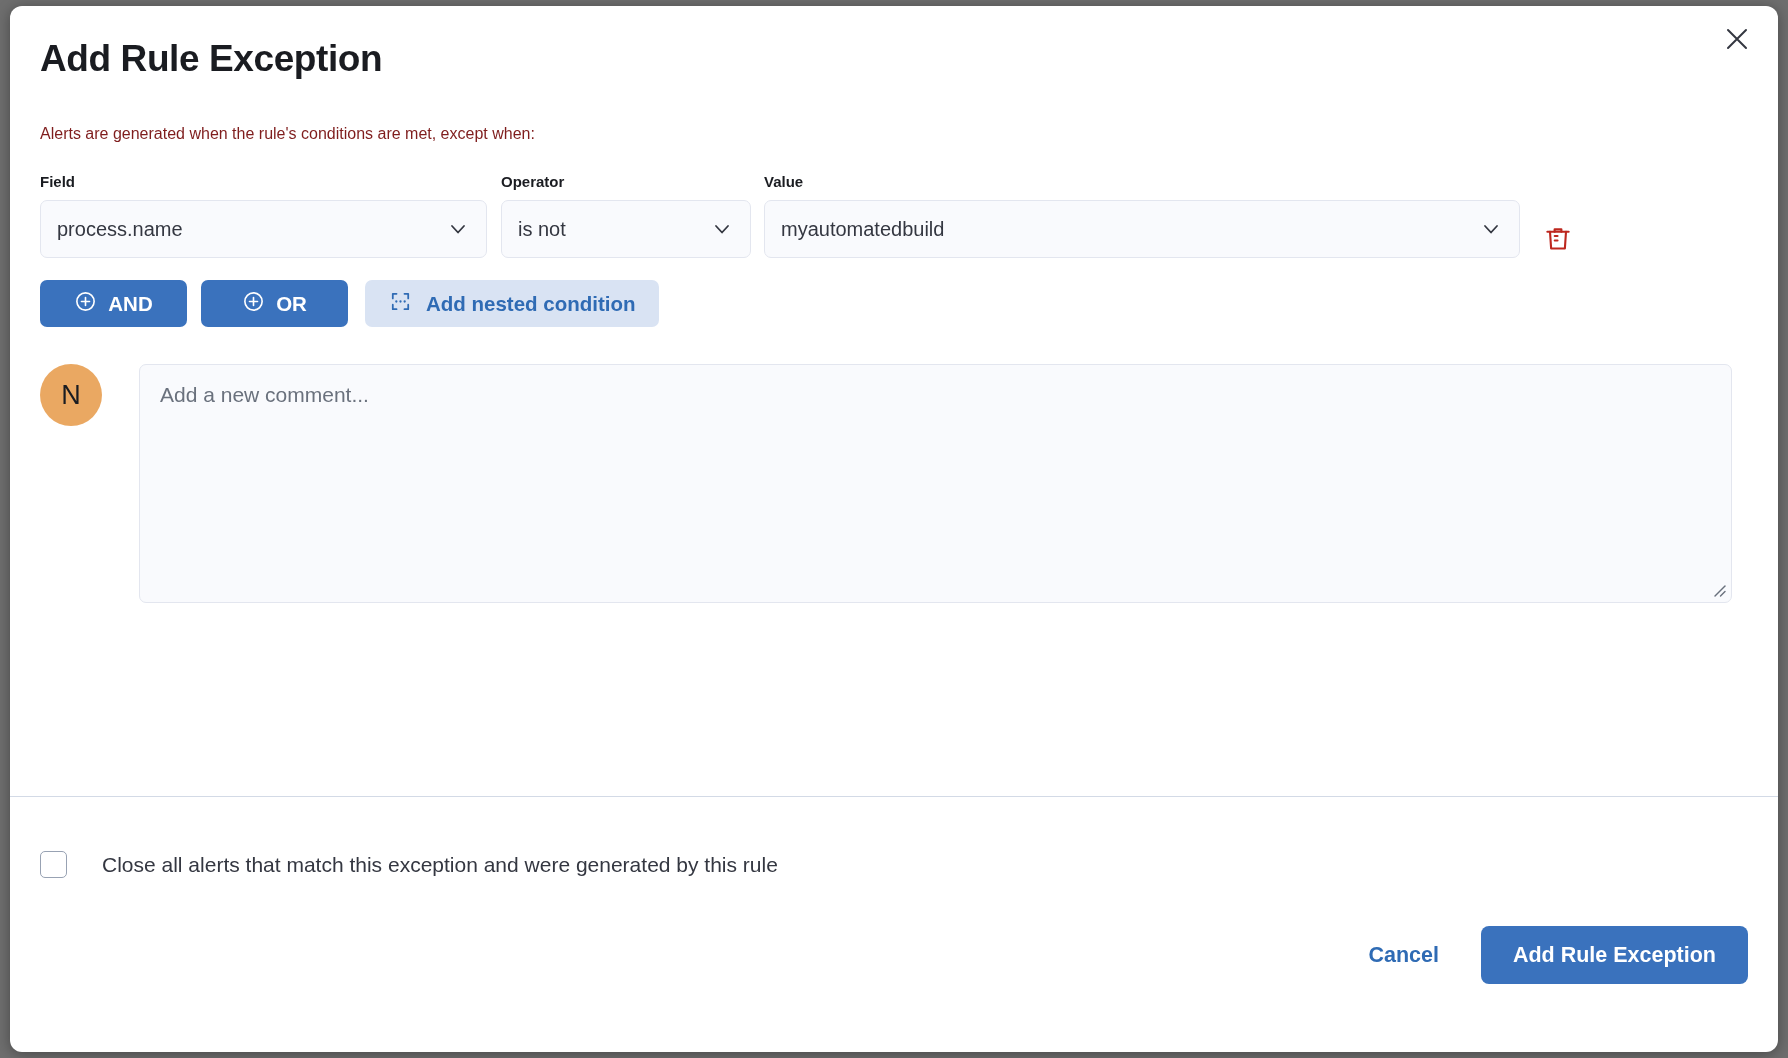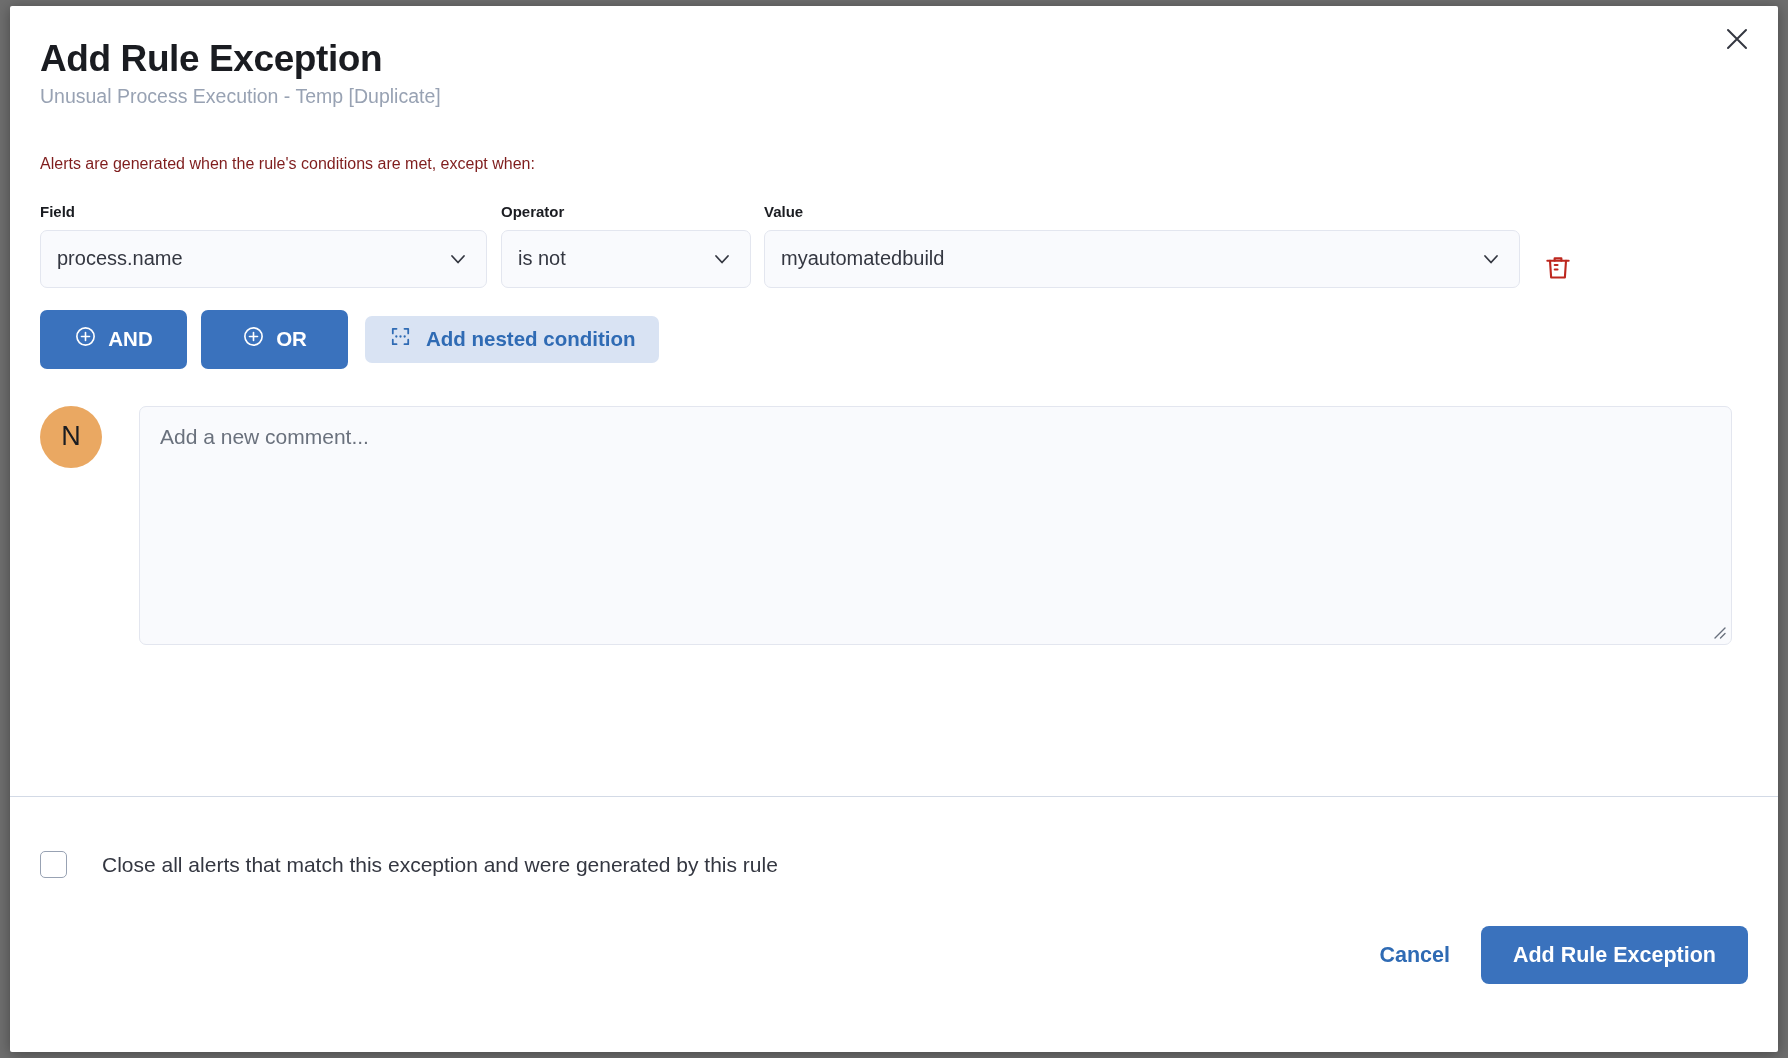--- a/index.html
+++ b/index.html
@@ -9,21 +9,21 @@
     background: #6e6e6e;
     font-family: "Liberation Sans", sans-serif;
     overflow: hidden;
   }
 
   #modal {
     position: absolute;
     left: 10px; top: 6px;
     width: 1768px; height: 1046px;
     background: #ffffff;
-    border-radius: 2px;
+    border-radius: 12px;
     box-shadow: 0 2px 14px rgba(0,0,0,0.35);
     overflow: hidden;
   }
 
   
   #close-btn {
     position: absolute; right: 18px; top: 10px;
     width: 46px; height: 46px;
     display: flex; align-items: center; justify-content: center;
     cursor: pointer; background: none; border: none; padding: 0;
@@ -77,21 +77,21 @@
   .fields-row { align-items: flex-end; }
   #delete-cond {
     margin-left: 20px; width: 36px; height: 36px;
     display: flex; align-items: center; justify-content: center;
     cursor: pointer; background: none; border: none; padding: 0;
   }
 
   
   .logic-row { display: flex; margin: 22px 0 0 30px; align-items: center; }
   .btn-logic {
-    height: 59px; min-width: 147px;
+    height: 47px; min-width: 147px;
     background: #3a72bd; color: #ffffff;
     border: none; border-radius: 7px;
     font-size: 20.5px; font-weight: bold;
     display: flex; align-items: center; justify-content: center;
     gap: 11px; cursor: pointer; padding: 0 20px;
     font-family: "Liberation Sans", sans-serif;
   }
   .btn-logic + .btn-logic { margin-left: 14px; }
   .btn-nested {
     height: 47px; margin-left: 17px;
@@ -139,21 +139,21 @@
   }
   .checkbox {
     width: 27px; height: 27px; border: 1.5px solid #98a2b3;
     border-radius: 5px; background: #fff; cursor: pointer;
     flex: 0 0 auto;
   }
   .checkbox-label { font-size: 21px; color: #343741; }
 
   .action-row {
     position: absolute; right: 30px; top: 920px;
-    display: flex; align-items: center; gap: 9px;
+    display: flex; align-items: center; gap: 20px;
   }
   .btn-cancel {
     background: none; border: none; cursor: pointer;
     font-size: 21.5px; font-weight: bold; color: #2f6bb4;
     padding: 12px 22px; font-family: "Liberation Sans", sans-serif;
   }
   .btn-primary {
     background: #3a72bd; color: #fff; border: none;
     border-radius: 8px; cursor: pointer;
     font-size: 21.5px; font-weight: bold;
@@ -169,21 +169,20 @@
   <button id="close-btn">
     <span>
       <svg width="26" height="26" viewBox="0 0 26 26">
         <path d="M4 4 L22 22 M22 4 L4 22" stroke="#343741" stroke-width="2" fill="none" stroke-linecap="round"></path>
       </svg>
     </span>
   </button>
 
   <div class="header">
     <h1 class="modal-title">Add Rule Exception</h1>
-    <p class="modal-subtitle">Unusual Process Execution - Temp [Duplicate]</p>
   </div>
 
   <div class="intro-text">Alerts are generated when the rule's conditions are met, except when:</div>
 
   <div class="cond-wrap">
 
     <div class="labels-row">
       <div class="col-field">
           <span class="fld-label">Field</span>
         </div>

